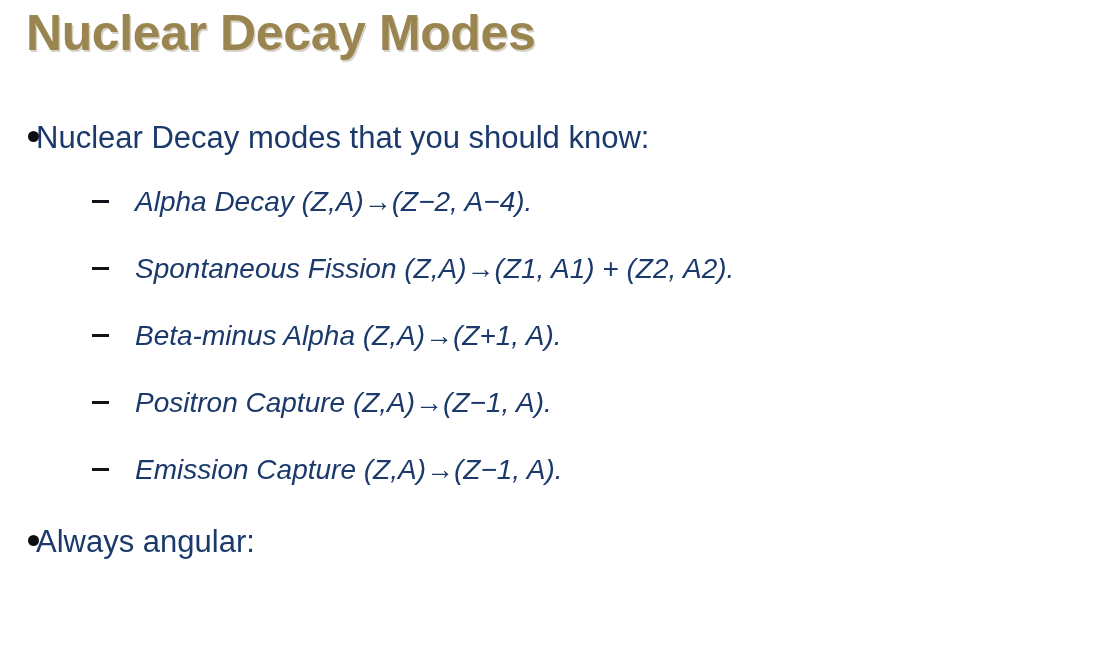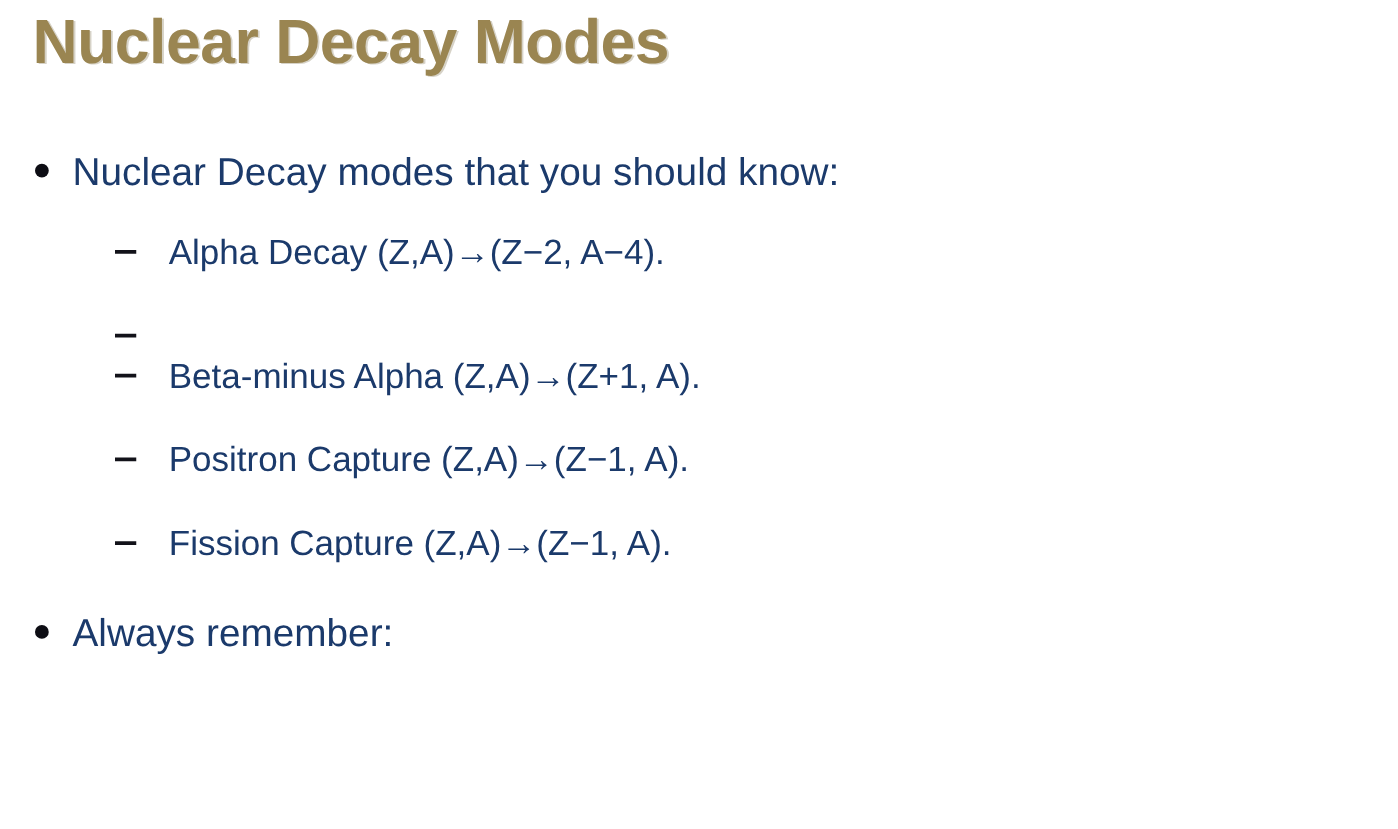--- a/index.html
+++ b/index.html
@@ -39,21 +39,21 @@
   
   .body {
     position: absolute;
     left: 0;
     top: 118px;
     width: 1118px;
   }
 
   .lvl1 {
     position: relative;
-    padding-left: 58px;
+    padding-left: 36px;
     color: #1b3a6b;
     font-size: 31px;
     line-height: 39px;
     white-space: nowrap;
   }
   .lvl1 .bullet-dot {
     position: absolute;
     left: 28px;
     top: 13px;
     width: 11px;
@@ -70,21 +70,21 @@
     line-height: 35px;
   }
   .lvl2 .bullet-dash {
     position: absolute;
     left: 92px;
     top: 16px;
     width: 17px;
     height: 3px;
     background: #121219;
   }
-  .lvl2-text { display: block; }
+  .lvl2-text { display: block; font-style: italic; }
 
   
   .sp-bullet1-to-sub { height: 27px; }
   .sub-gap { height: 32px; }
   .sp-sub-to-bullet1 { height: 35px; }
   .sp-bullet1b-to-sub { height: 24px; }
 
   .wrap { white-space: normal; max-width: 1000px; }
 </style>
 </head>
@@ -105,47 +105,48 @@
 
     <div class="lvl2">
       <span class="bullet-dash"></span>
       <span class="lvl2-text">Alpha Decay (Z,A)→(Z−2, A−4).</span>
     </div>
 
     <div class="sub-gap"></div>
 
     <div class="lvl2">
       <span class="bullet-dash"></span>
+      <span class="lvl2-text">Spontaneous Fission (Z,A)→(Z1, A1) + (Z2, A2).</span>
     </div>
 
     <div class="sub-gap"></div>
 
     <div class="lvl2">
       <span class="bullet-dash"></span>
       <span class="lvl2-text">Beta-minus Alpha (Z,A)→(Z+1, A).</span>
     </div>
 
     <div class="sub-gap"></div>
 
     <div class="lvl2">
       <span class="bullet-dash"></span>
       <span class="lvl2-text">Positron Capture (Z,A)→(Z−1, A).</span>
     </div>
 
     <div class="sub-gap"></div>
 
     <div class="lvl2">
       <span class="bullet-dash"></span>
-      <span class="lvl2-text">Fission Capture (Z,A)→(Z−1, A).</span>
+      <span class="lvl2-text">Emission Capture (Z,A)→(Z−1, A).</span>
     </div>
 
     <div class="sp-sub-to-bullet1"></div>
 
     <div class="lvl1">
       <span class="bullet-dot"></span>
-      <span>Always remember:</span>
+      <span>Always angular:</span>
     </div>
 
     <div class="sp-bullet1b-to-sub"></div>
 
 
   </div>
 </div>
 
 </body></html>

